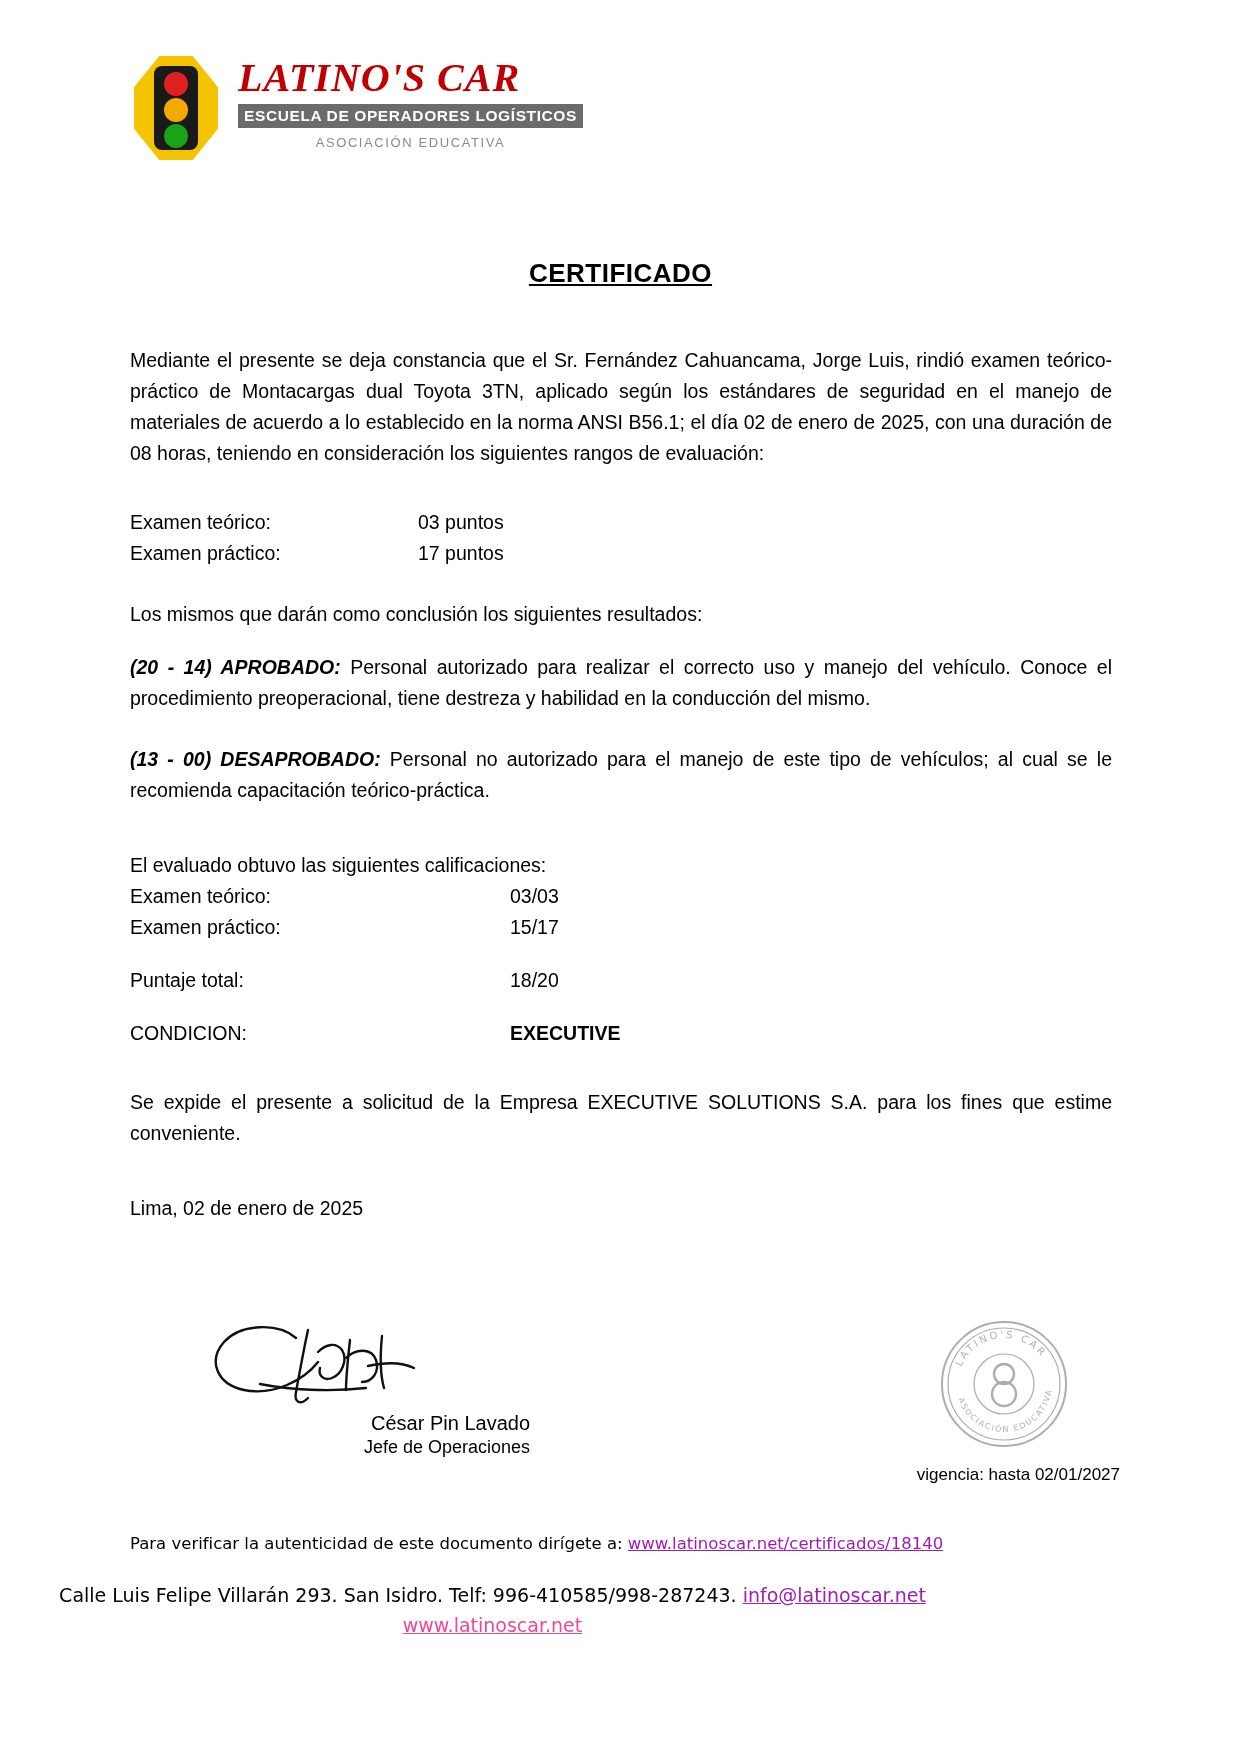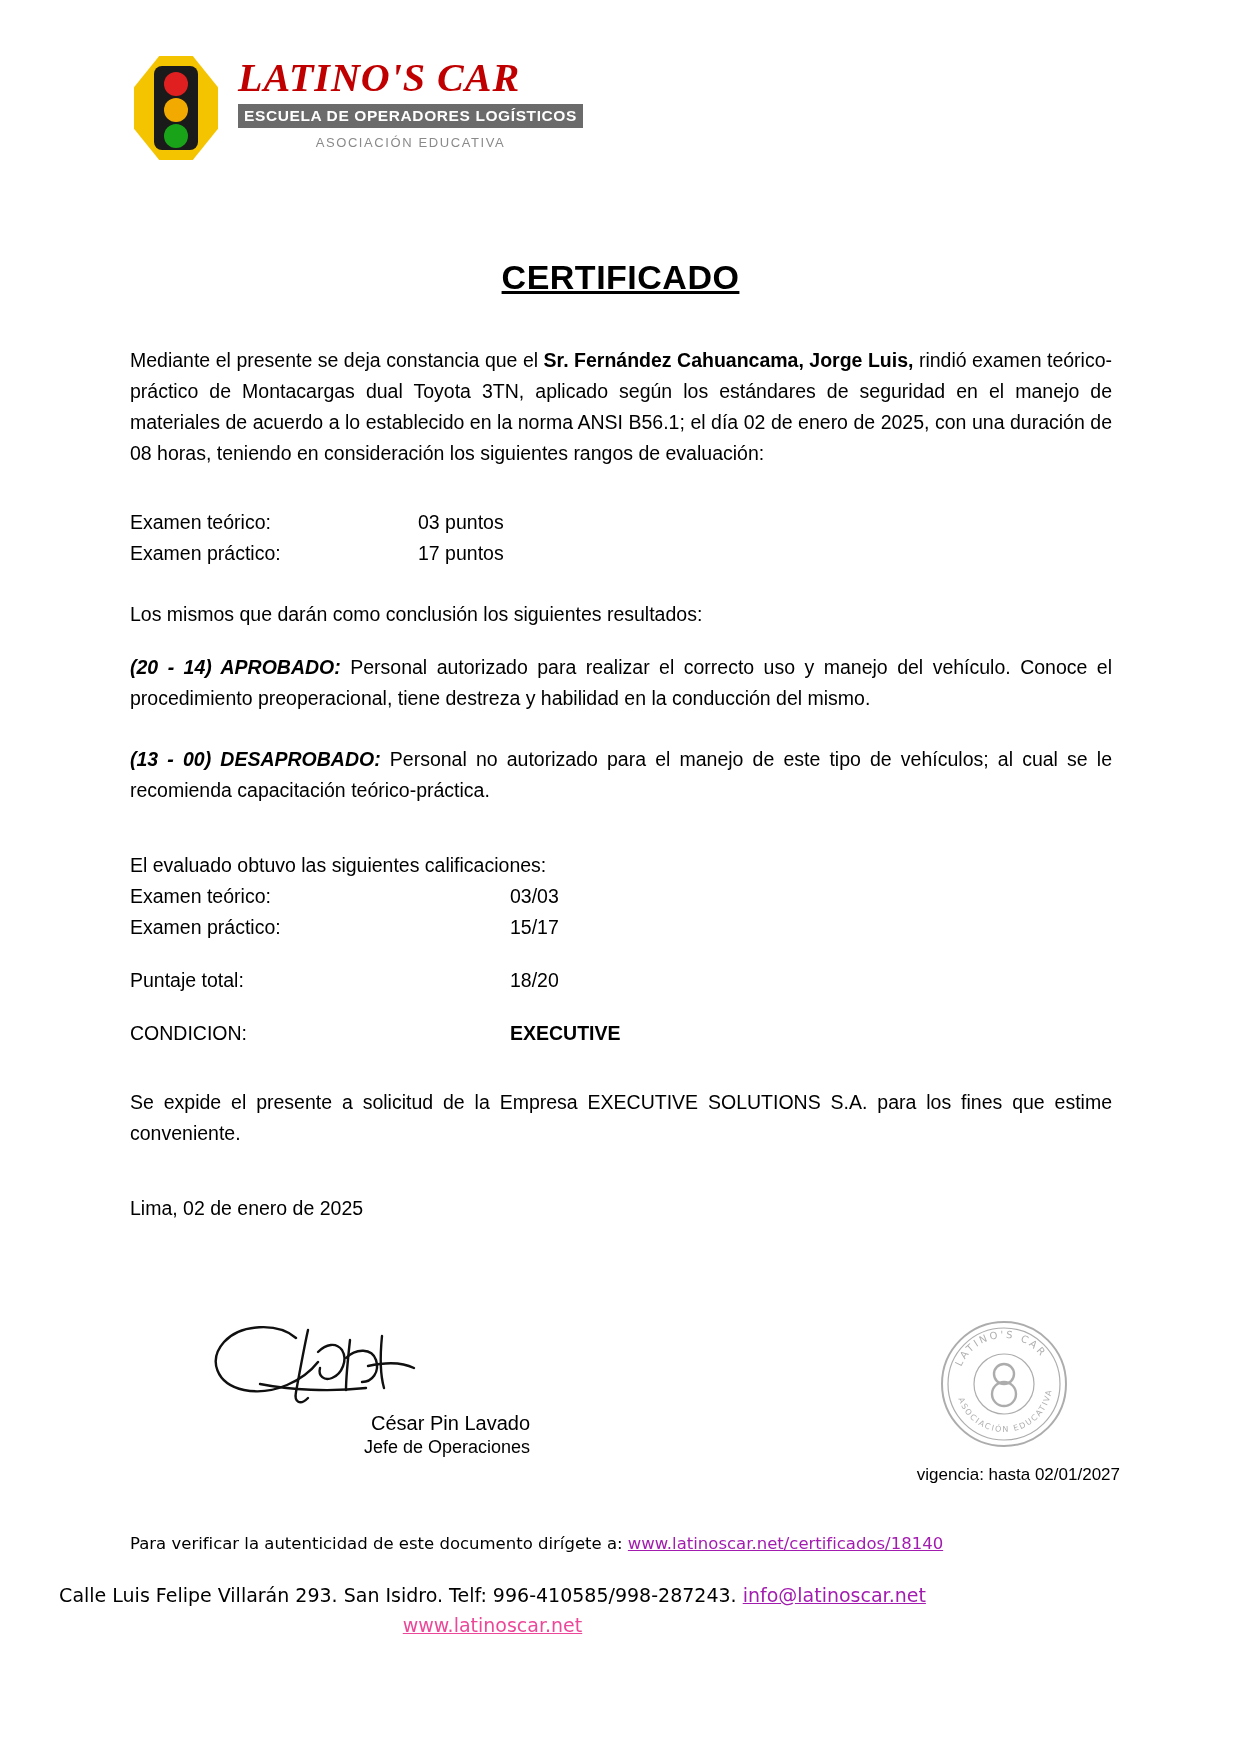--- a/index.html
+++ b/index.html
@@ -97,41 +97,41 @@
     text-align: center;
   }
 
   
   .doc-title {
     position: absolute;
     top: 258px;
     left: 0;
     width: 1241px;
     text-align: center;
-    font-size: 34px;
+    font-size: 26px;
     font-weight: bold;
     text-decoration: underline;
     letter-spacing: 0.5px;
   }
 
   
   .content {
     position: absolute;
     top: 345px;
     left: 130px;
     width: 982px;
     font-size: 19.5px;
     line-height: 31px;
   }
   .para {
     text-align: justify;
     margin: 0 0 0 0;
   }
   .para.just { text-align: justify; text-justify: inter-word; }
-  b { font-weight: bold; margin-top: 31px; }
+  b { font-weight: normal; margin-top: 31px; }
   .bi { font-weight: bold; font-style: italic; }
 
   .spacer-22 { height: 22px; }
   .spacer-30 { height: 30px; }
   .spacer-38 { height: 38px; }
   .spacer-44 { height: 44px; }
 
   .score-row {
     display: flex;
     line-height: 31px;

